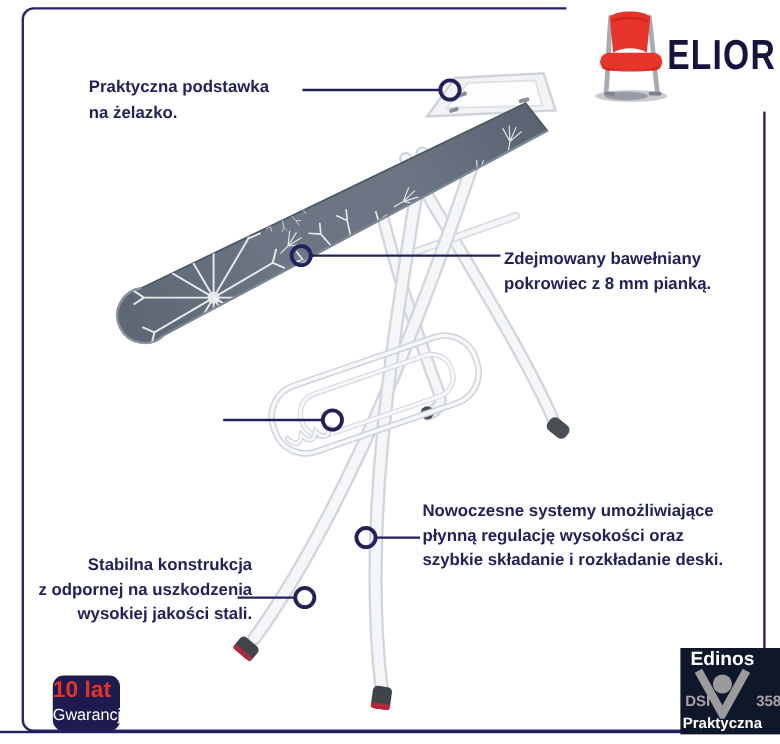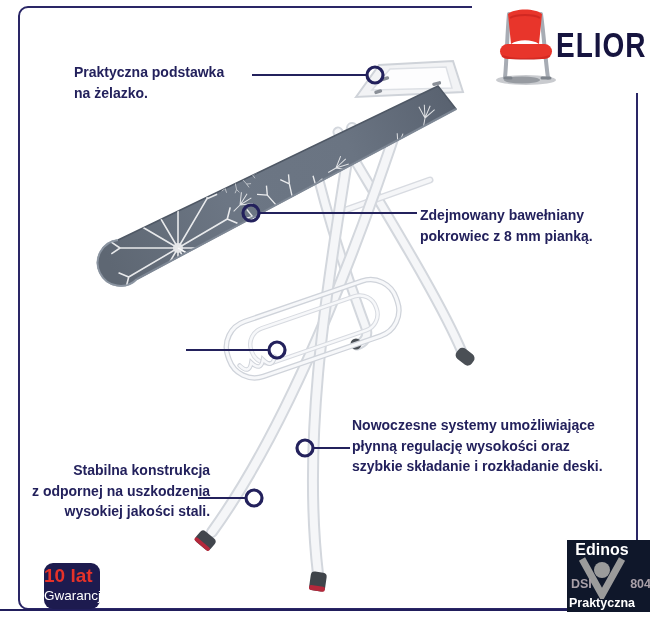--- a/index.html
+++ b/index.html
@@ -213,17 +213,17 @@
     <span class="g">Gwarancji</span>
   </div>
 
   <div class="cert">
     <svg width="48" height="42" viewBox="0 0 48 42">
       <path d="M4,2 L24,38 L44,2" stroke="#9B9B9B" stroke-width="7" fill="none"></path>
       <circle cx="24" cy="13" r="8" fill="#9B9B9B"></circle>
     </svg>
     <span class="brand">Edinos</span>
     <span class="dsi">DSI</span>
-    <span class="num">804</span>
+    <span class="num">358</span>
     <span class="std">Praktyczna</span>
   </div>
 
 </div>
 
 </body></html>

